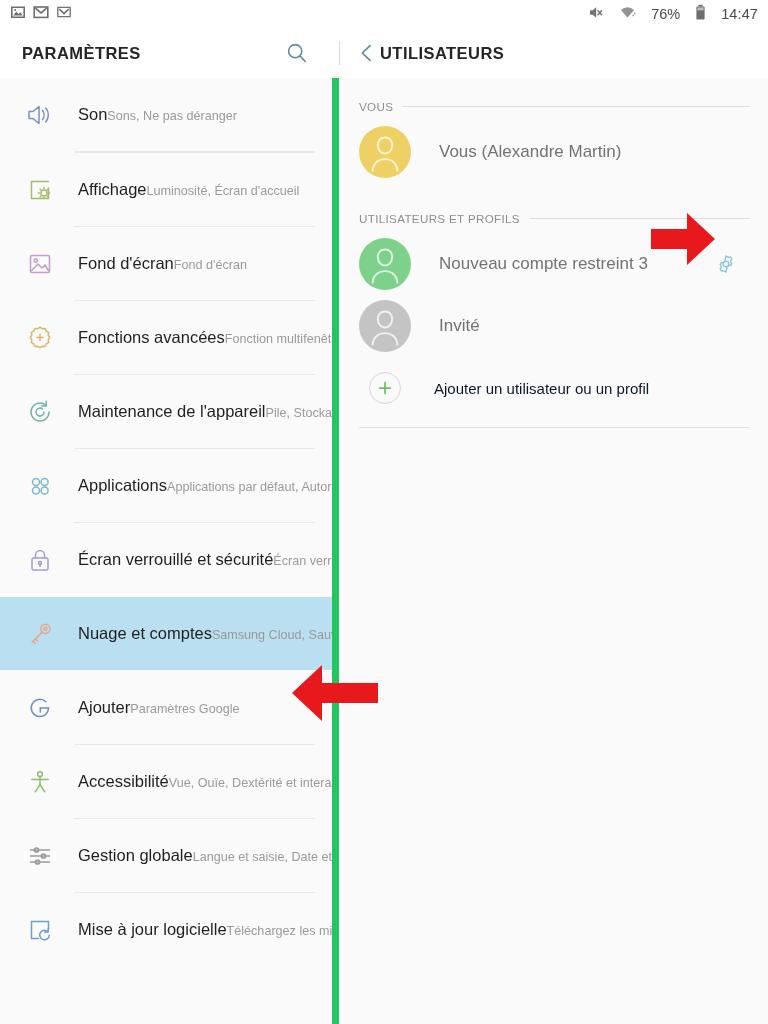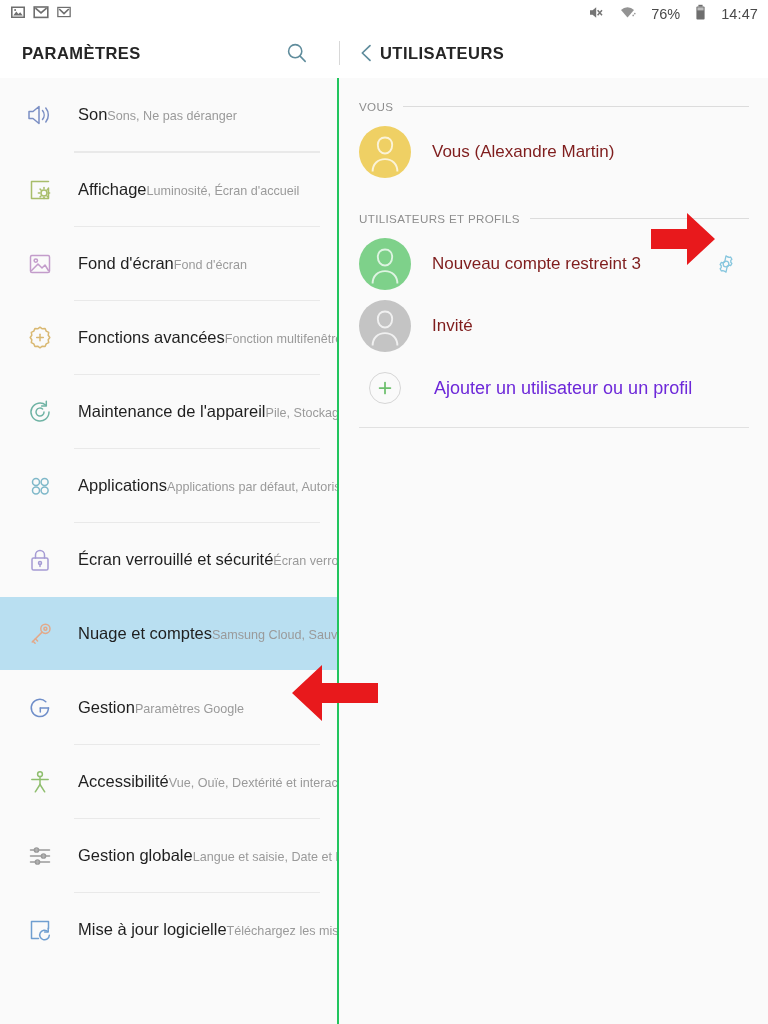--- a/index.html
+++ b/index.html
@@ -48,21 +48,21 @@
   .appbar-right {
     flex: 1; height: 50px; display: flex; align-items: center; padding-left: 14px; 
   }
   .back-btn { width: 26px; height: 26px; display: flex; align-items: center; justify-content: center; cursor: pointer; }
   .appbar-title2 { font-size: 16.5px; font-weight: bold; color: #252525; letter-spacing: .45px; }
 
   
   .sidebar {
     position: absolute; top: 78px; left: 0; width: 339px; height: 946px;
     background: #fafafa; overflow: hidden;
-    border-right: 2px solid #22c55e;
+    border-right: 7px solid #22c55e;
   }
   .srow {
     position: relative; display: flex; align-items: center;
     height: 73px; padding-left: 18px; cursor: pointer;
   }
   .srow.selected { background: #b9dff1; }
   .srow .sicon {
     width: 44px; min-width: 44px; height: 44px;
     display: flex; align-items: center; justify-content: center;
   }
@@ -87,32 +87,32 @@
     padding: 0 19px 0 19px; height: 30px; margin-top: 13px;
   }
   .sect-label {
     font-size: 11.6px; font-weight: normal; color: #8d8d8d; letter-spacing: .35px;
     white-space: nowrap;
   }
   .sect-line { flex: 1; height: 1px; background: #dcdcdc; }
 
   .urow { display: flex; align-items: center; height: 62px; padding-left: 19px; position: relative; cursor: pointer; }
   .avatar { width: 52px; height: 52px; border-radius: 50%; position: relative; flex-shrink: 0; }
-  .uname { font-size: 17px; color: #7f1d1d; padding-left: 21px; white-space: nowrap; }
+  .uname { font-size: 17px; color: #737373; padding-left: 28px; white-space: nowrap; }
   .gear-btn {
     position: absolute; right: 29px; top: 50%; transform: translateY(-50%);
     width: 26px; height: 26px; display: flex; align-items: center; justify-content: center;
     cursor: pointer;
   }
   .addcircle {
     width: 32px; height: 32px; border-radius: 50%; border: 1px solid #d6d6d6;
     display: flex; align-items: center; justify-content: center;
     margin-left: 10px; flex-shrink: 0; background: #fafafa;
   }
-  .add-label { font-size: 18px; color: #6d28d9; padding-left: 33px; white-space: nowrap; }
+  .add-label { font-size: 15px; color: #0f172a; padding-left: 33px; white-space: nowrap; }
   .content-divider { height: 1px; background: #e1e1e1; margin: 8px 19px 0 19px; }
 
   
   .arrow { position: absolute; pointer-events: none; }
   #arrow-right { left: 651px; top: 213px; }
   #arrow-left  { left: 292px; top: 665px; }
 </style>
 </head>
 <body>
 
@@ -291,21 +291,21 @@
       </div>
       <div class="sdivider hidden"></div>
       <div class="srow">
         <span class="sicon">
           <svg width="30" height="30" viewBox="0 0 30 30" fill="none" stroke="#6f8ec9" stroke-width="1.5" stroke-linecap="round" stroke-linejoin="round">
             <path d="M23.4 15a8.6 8.6 0 1 1-2.6-6.2"></path>
             <line x1="15.3" y1="15" x2="23.6" y2="15"></line>
             <path d="M15.3 15v4"></path>
           </svg>
         </span>
-        <span class="stext"><span class="stitle">Gestion</span><span class="ssub">Paramètres Google</span></span>
+        <span class="stext"><span class="stitle">Ajouter</span><span class="ssub">Paramètres Google</span></span>
       </div>
       <div class="sdivider"></div>
       <div class="srow">
         <span class="sicon">
           <svg width="30" height="30" viewBox="0 0 30 30" fill="none" stroke="#8fbe6e" stroke-width="1.5" stroke-linecap="round" stroke-linejoin="round">
             <circle cx="15" cy="7.2" r="2.4"></circle>
             <line x1="15" y1="10" x2="15" y2="17.5"></line>
             <line x1="6.8" y1="12.6" x2="23.2" y2="12.6"></line>
             <line x1="15" y1="17.5" x2="10.3" y2="24.8"></line>
             <line x1="15" y1="17.5" x2="19.7" y2="24.8"></line>

